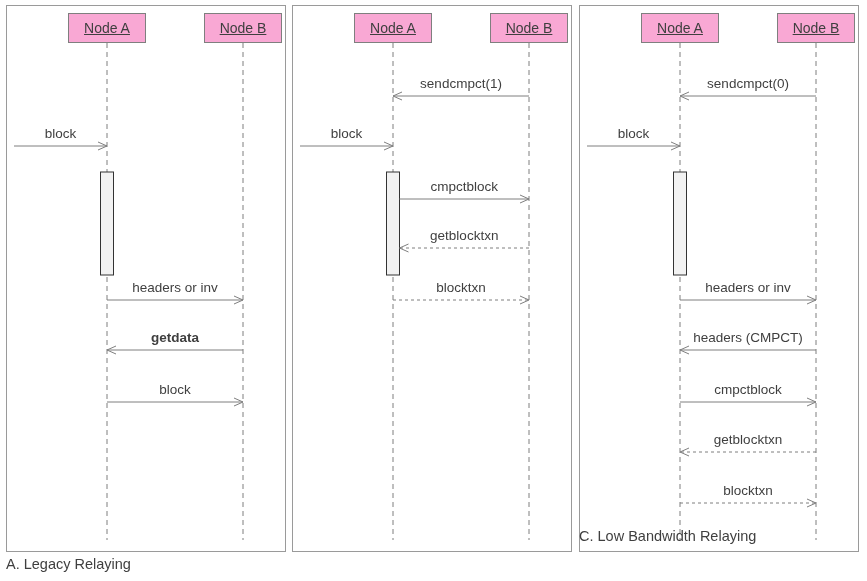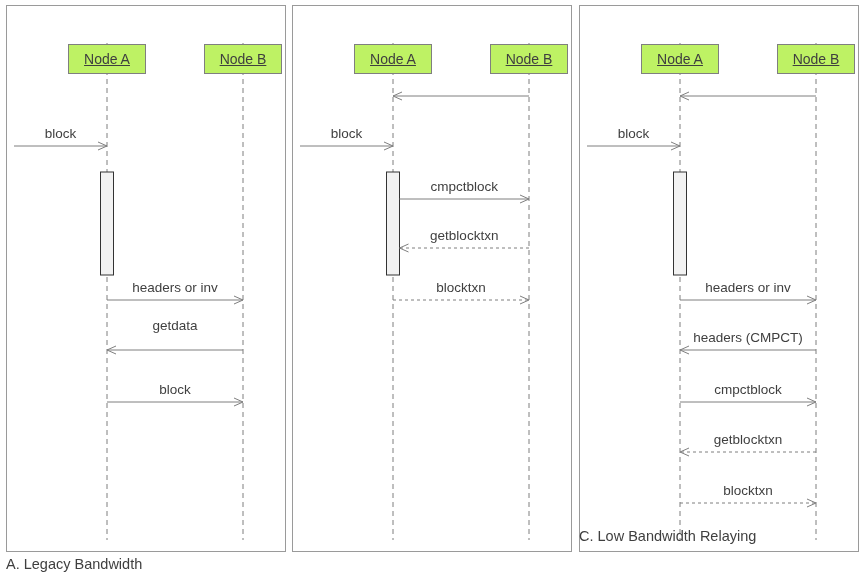--- a/index.html
+++ b/index.html
@@ -12,23 +12,23 @@
   }
   .panel{
     position:absolute;
     border:1px solid var(--panel-border,#9a9a9a);
     background:transparent;
     box-sizing:border-box;
   }
   .node-box{
     position:absolute;
     border:1px solid var(--line,#7f7f7f);
-    background:#bef264;
+    background:#f9a8d4;
     box-sizing:border-box;
-    display:flex;align-items:center;justify-content:center;margin-top:31px;
+    display:flex;align-items:center;justify-content:center;
   }
   .node-label{
     font-size:14px;
     color:var(--text,#404040);
     text-decoration:underline;
     white-space:nowrap;
   }
   .msg-label{
     position:absolute;
     width:170px;
@@ -103,49 +103,51 @@
       <line x1="807" y1="398" x2="816" y2="402" stroke="#7f7f7f" stroke-width="1"></line>
       <line x1="807" y1="406" x2="816" y2="402" stroke="#7f7f7f" stroke-width="1"></line>
       <line x1="816" y1="452" x2="680" y2="452" stroke="#7f7f7f" stroke-width="1" stroke-dasharray="3 3"></line>
       <line x1="689" y1="448" x2="680" y2="452" stroke="#7f7f7f" stroke-width="1"></line>
       <line x1="689" y1="456" x2="680" y2="452" stroke="#7f7f7f" stroke-width="1"></line>
       <line x1="680" y1="503" x2="816" y2="503" stroke="#7f7f7f" stroke-width="1" stroke-dasharray="3 3"></line>
       <line x1="807" y1="499" x2="816" y2="503" stroke="#7f7f7f" stroke-width="1"></line>
       <line x1="807" y1="507" x2="816" y2="503" stroke="#7f7f7f" stroke-width="1"></line>
     </svg>
     <div class="panel" style="left: 6px; top: 5px; width: 280px; height: 547px;"></div>
-    <div class="caption" style="left: 6px; top: 556px;">A. Legacy Bandwidth</div>
+    <div class="caption" style="left: 6px; top: 556px;">A. Legacy Relaying</div>
     <div class="node-box" style="left: 68px; top: 13px; width: 78px; height: 30px;">
       <span class="node-label">Node A</span>
     </div>
     <div class="node-box" style="left: 204px; top: 13px; width: 78px; height: 30px;">
       <span class="node-label">Node B</span>
     </div>
     <div class="msg-label" style="left: -24.5px; top: 126px;">block</div>
     <div class="msg-label" style="left: 90px; top: 280px;">headers or inv</div>
-    <div class="msg-label" style="left: 90px; top: 318px;">getdata</div>
+    <div class="msg-label" style="left: 90px; top: 330px; font-weight: bold;">getdata</div>
     <div class="msg-label" style="left: 90px; top: 382px;">block</div>
     <div class="panel" style="left: 292px; top: 5px; width: 280px; height: 547px;"></div>
     <div class="node-box" style="left: 354px; top: 13px; width: 78px; height: 30px;">
       <span class="node-label">Node A</span>
     </div>
     <div class="node-box" style="left: 490px; top: 13px; width: 78px; height: 30px;">
       <span class="node-label">Node B</span>
     </div>
+    <div class="msg-label" style="left: 376px; top: 76px;">sendcmpct(1)</div>
     <div class="msg-label" style="left: 261.5px; top: 126px;">block</div>
     <div class="msg-label" style="left: 379.25px; top: 179px;">cmpctblock</div>
     <div class="msg-label" style="left: 379.25px; top: 228px;">getblocktxn</div>
     <div class="msg-label" style="left: 376px; top: 280px;">blocktxn</div>
     <div class="panel" style="left: 579px; top: 5px; width: 280px; height: 547px;"></div>
     <div class="caption" style="left: 579px; top: 528px;">C. Low Bandwidth Relaying</div>
     <div class="node-box" style="left: 641px; top: 13px; width: 78px; height: 30px;">
       <span class="node-label">Node A</span>
     </div>
     <div class="node-box" style="left: 777px; top: 13px; width: 78px; height: 30px;">
       <span class="node-label">Node B</span>
     </div>
+    <div class="msg-label" style="left: 663px; top: 76px;">sendcmpct(0)</div>
     <div class="msg-label" style="left: 548.5px; top: 126px;">block</div>
     <div class="msg-label" style="left: 663px; top: 280px;">headers or inv</div>
     <div class="msg-label" style="left: 663px; top: 330px;">headers (CMPCT)</div>
     <div class="msg-label" style="left: 663px; top: 382px;">cmpctblock</div>
     <div class="msg-label" style="left: 663px; top: 432px;">getblocktxn</div>
     <div class="msg-label" style="left: 663px; top: 483px;">blocktxn</div>
   </div>
 
 </body></html>

